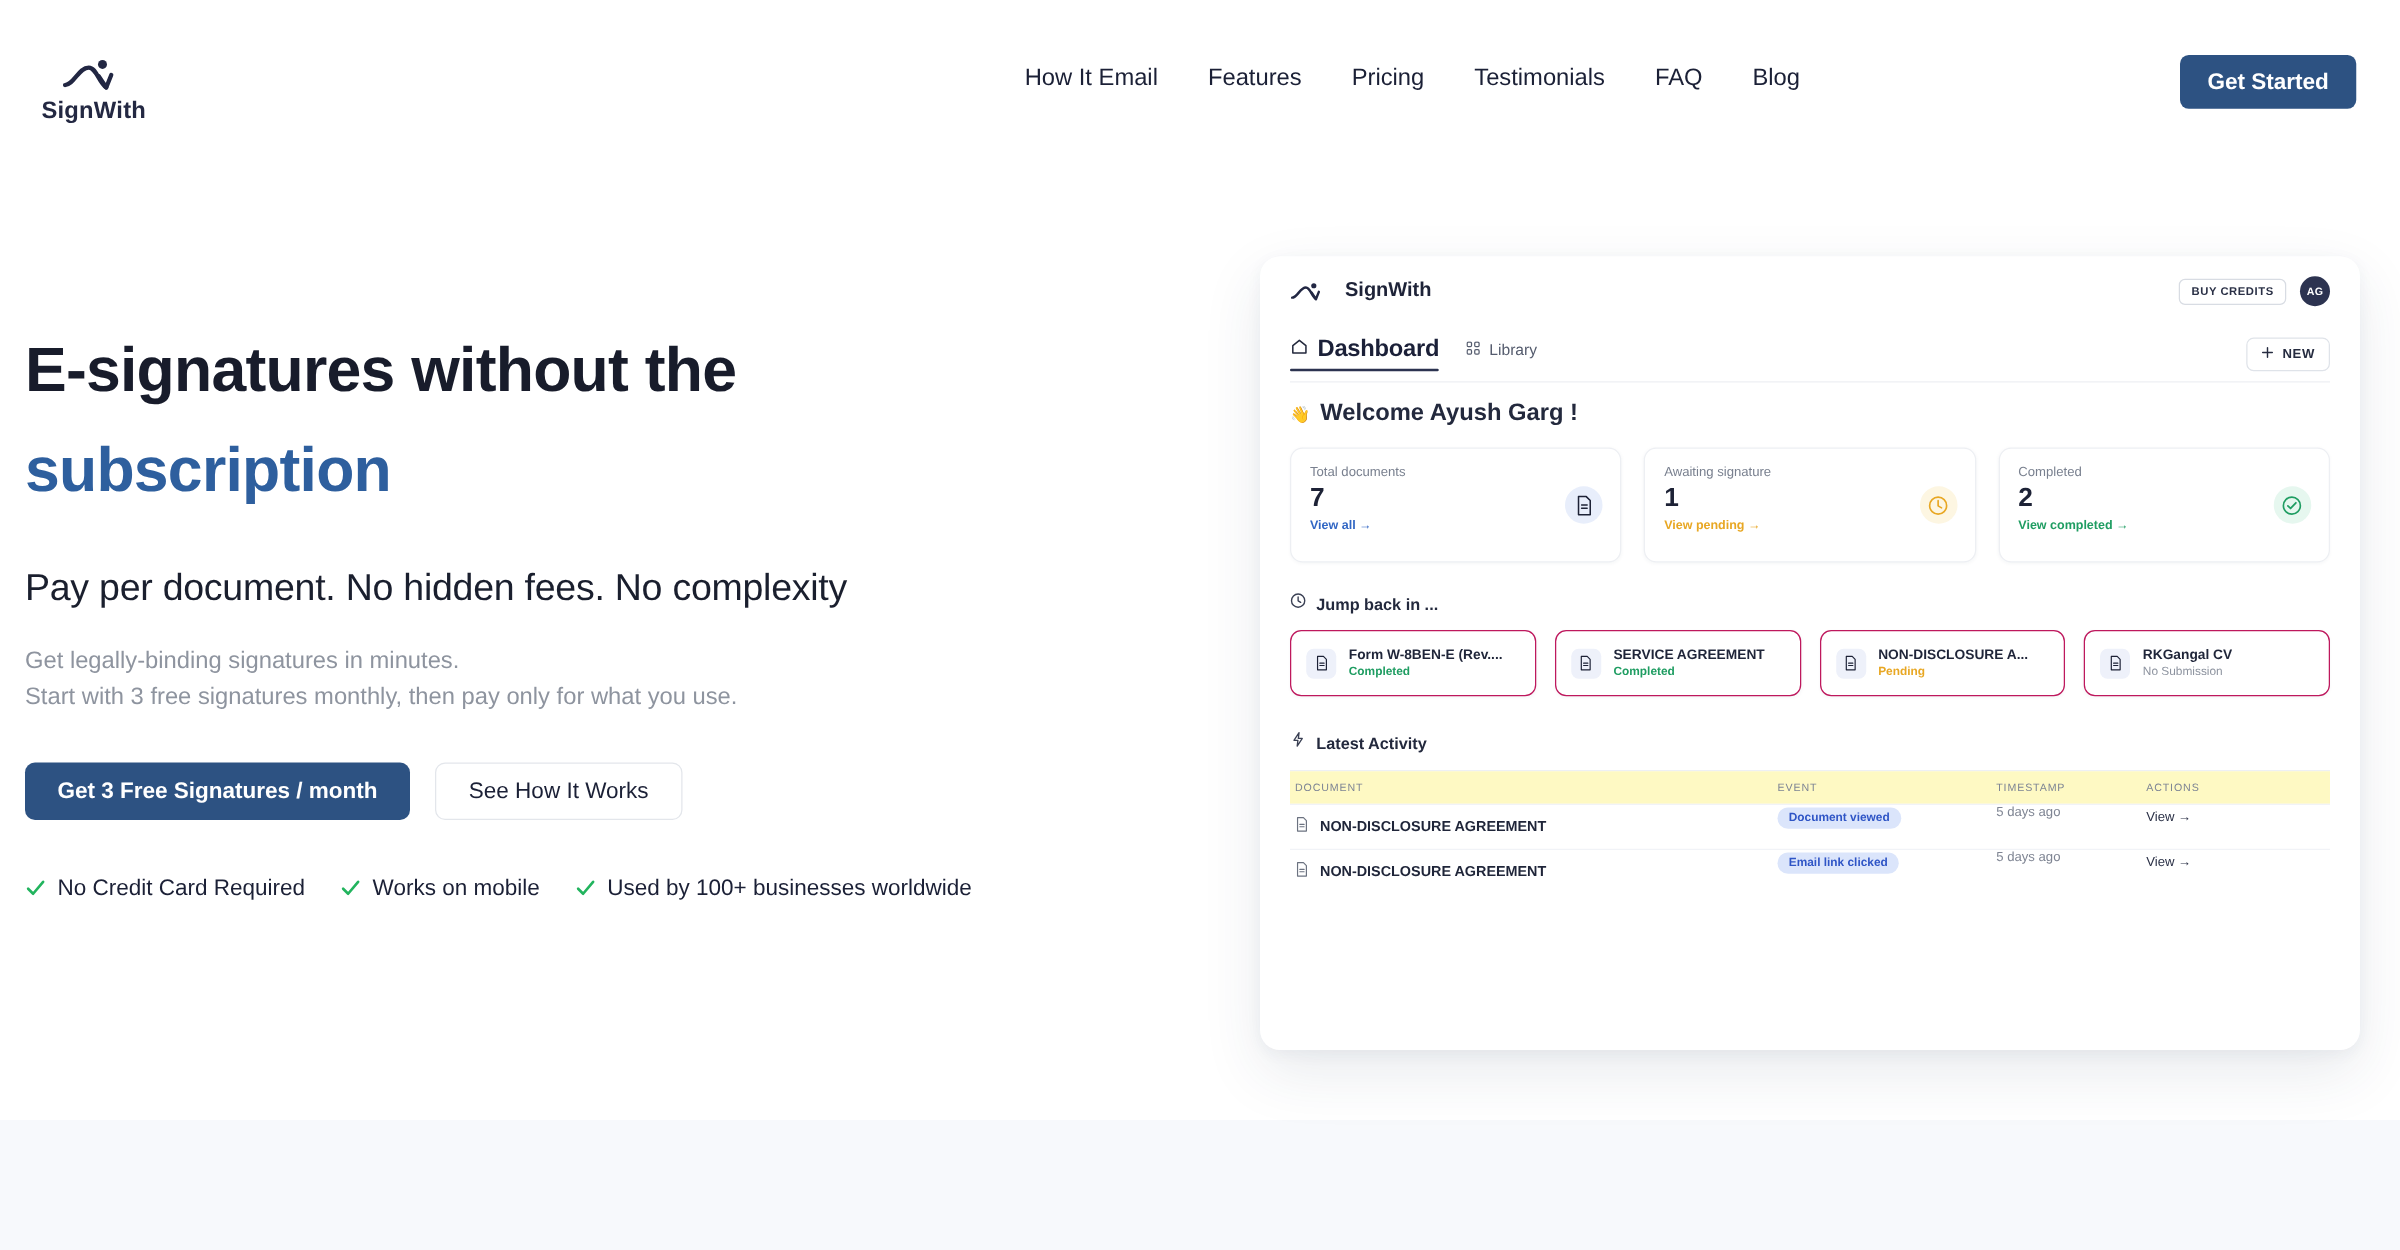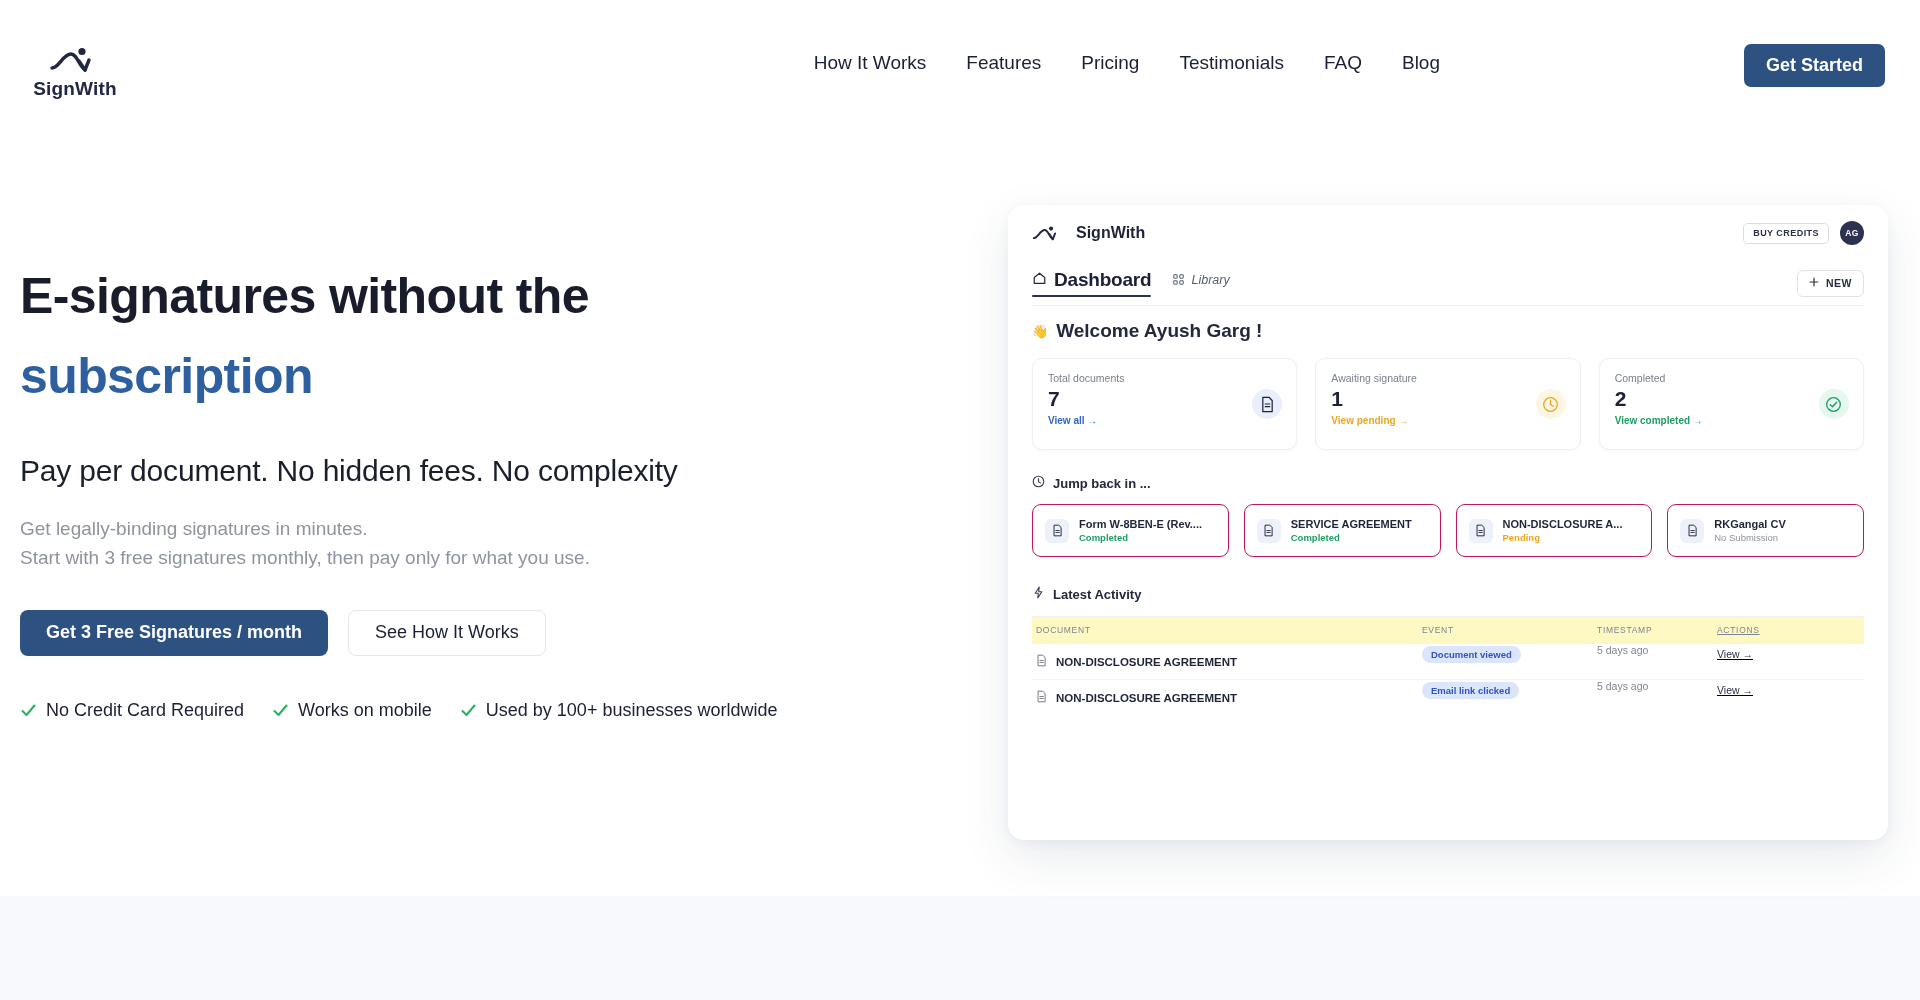--- a/index.html
+++ b/index.html
@@ -267,21 +267,20 @@
     position: absolute;
     left: 0; right: 0; bottom: 0;
     height: 2.5px;
     background: #2c3350;
     border-radius: 2px;
   }
   .tab-lib .tab-label {
     font-size: 12.5px;
     font-weight: 400;
     color: #555c6e;
-    font-style: italic;
   }
   .newbtn {
     margin-left: auto;
     height: 27px;
     padding: 3px 11px;
     border: 1px solid #dfe3e9;
     border-radius: 6px;
     background: #fff;
     display: flex;
     align-items: center;
@@ -437,21 +436,21 @@
   }
   .act-row {
     display: flex;
     height: 36px;
     border-top: 1px solid #f1f3f7;
     cursor: pointer;
   }
   .col-doc   { width: 390px; display: flex; align-items: center; gap: 9px; padding-left: 4px; }
   .col-event { width: 175px; }
   .col-time  { width: 120px; }
-  .col-act   { flex: 1 1 auto; text-decoration: underline; }
+  .col-act   { flex: 1 1 auto; }
 
   .act-doc-title {
     font-size: 11.5px;
     font-weight: 700;
     color: #1f2539;
     white-space: nowrap;
   }
   .badge {
     display: inline-flex;
     align-items: center;
@@ -481,21 +480,21 @@
         <svg class="brand-mark" viewBox="0 0 52 28" fill="none" xmlns="http://www.w3.org/2000/svg">
           <path d="M3 22 C10 22 14 8 22 8 C28 8 30 20 36 24" stroke="#222743" stroke-width="3.4" stroke-linecap="round" fill="none"></path>
           <path d="M30 15 L36 24 L40 14" stroke="#222743" stroke-width="3.4" stroke-linecap="round" stroke-linejoin="round" fill="none"></path>
           <circle cx="33" cy="5.5" r="3.6" fill="#222743"></circle>
         </svg>
       </span>
       <span class="brand-name">SignWith</span>
     </div>
 
     <div class="nav-links">
-      <a class="nav-link">How It Works</a>
+      <a class="nav-link">How It Email</a>
       <a class="nav-link">Features</a>
       <a class="nav-link">Pricing</a>
       <a class="nav-link">Testimonials</a>
       <a class="nav-link">FAQ</a>
       <a class="nav-link">Blog</a>
     </div>
 
     <button class="nav-cta">Get Started</button>
   </div>
 

